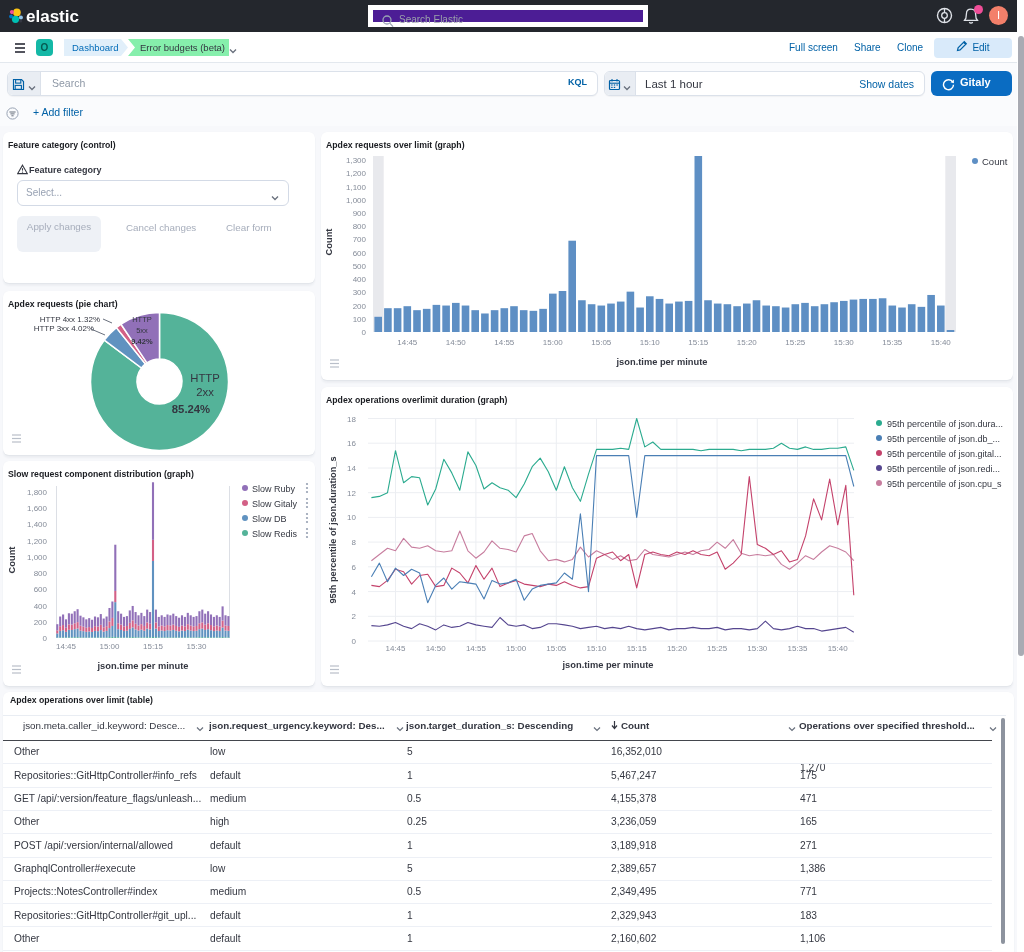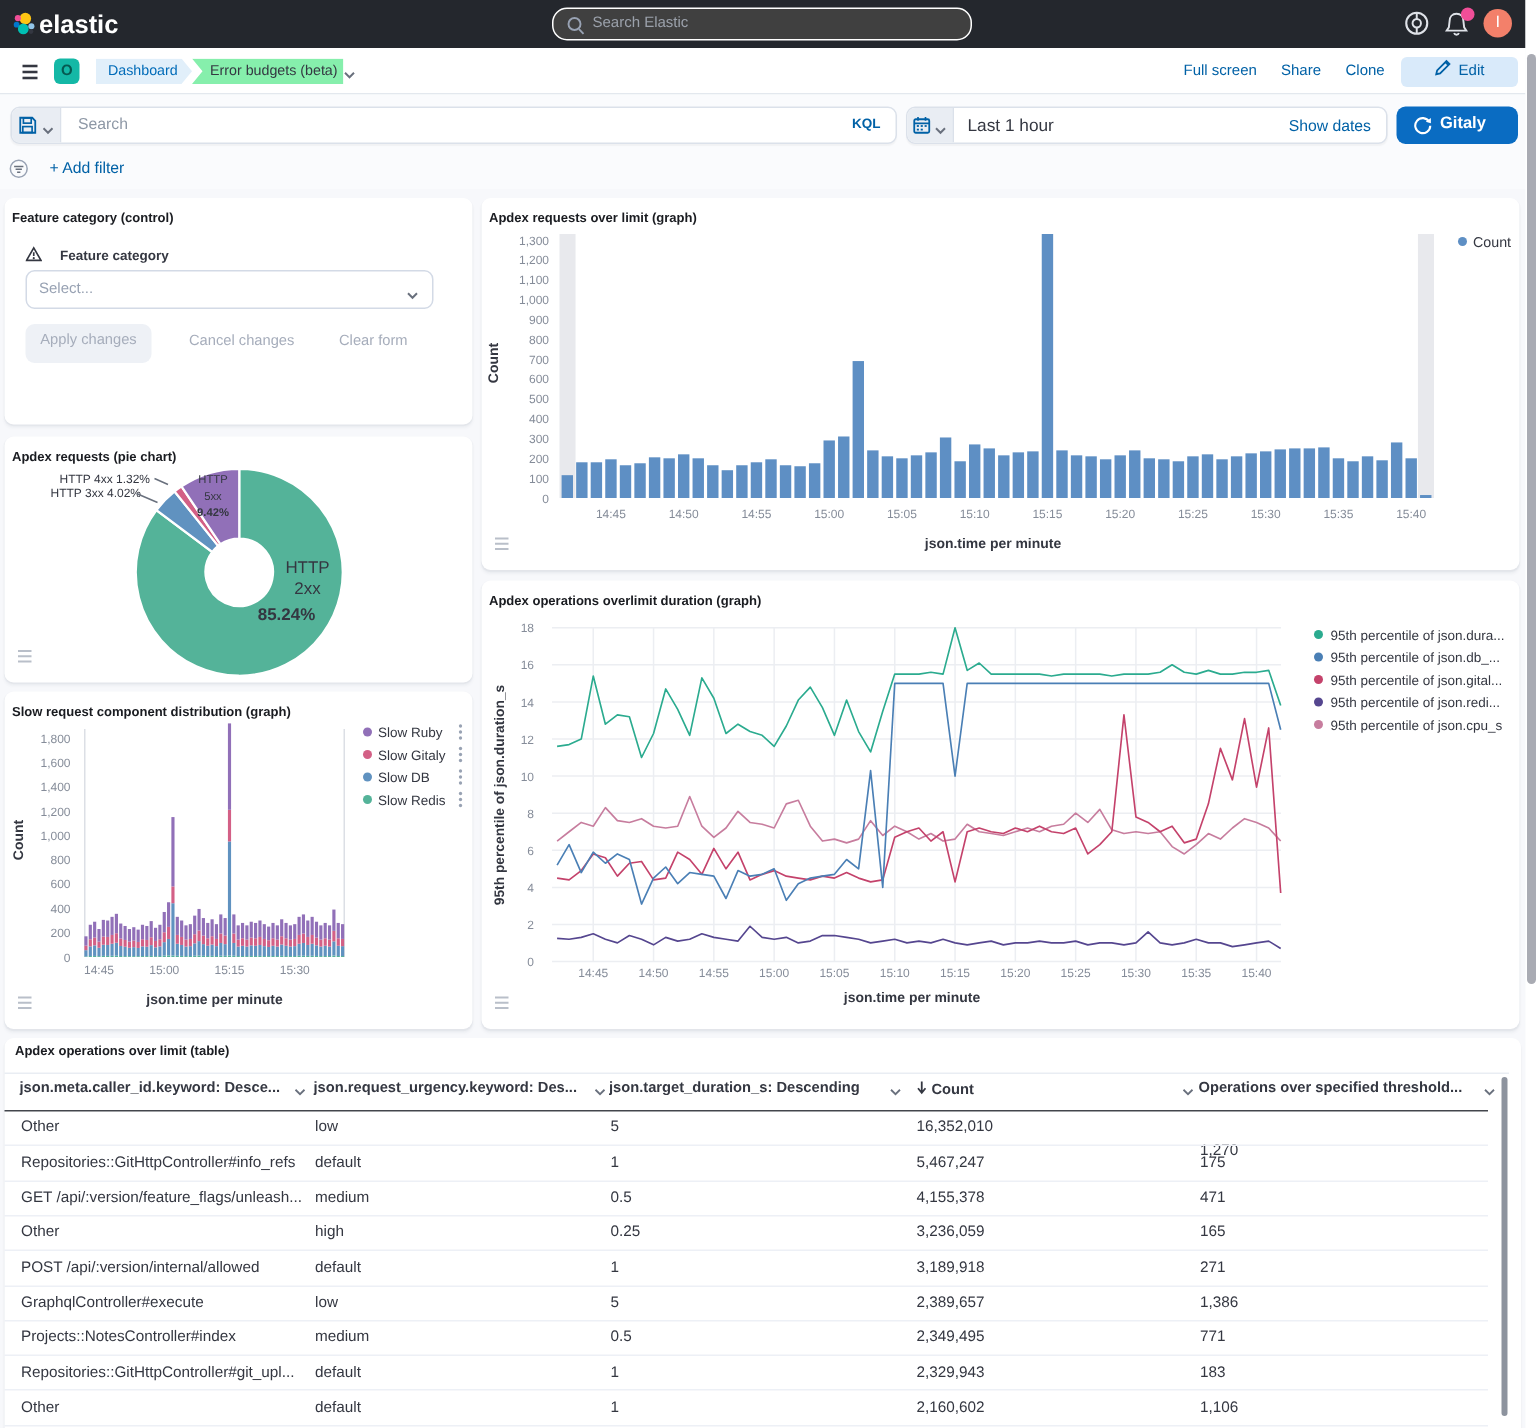--- a/index.html
+++ b/index.html
@@ -12,21 +12,21 @@
 <div class="hdr">
  <div style="position:absolute;left:7px;top:7px"><svg width="18" height="18" viewBox="0 0 30 30">
 <circle cx="16.5" cy="9" r="6.4" fill="#fec514"></circle>
 <circle cx="8.2" cy="8.5" r="3.4" fill="#f04e98"></circle>
 <circle cx="6.8" cy="15.8" r="3.2" fill="#07c"></circle>
 <circle cx="14.2" cy="20.5" r="6.0" fill="#00bfb3"></circle>
 <circle cx="23.2" cy="17.5" r="3.4" fill="#92c5e8"></circle>
 <circle cx="22.8" cy="23.4" r="2.6" fill="#343741"></circle>
 </svg></div>
  <div style="position:absolute;left:26px;top:7px;font-size:17px;font-weight:bold;color:#fff;letter-spacing:0px">elastic</div>
- <div style="position:absolute;left:368px;top:5px;width:280px;height:22px;background:#404040;border:1px solid #ffffff;border-radius:10px">
+ <div style="position:absolute;left:368px;top:5px;width:280px;height:22px;background:#4c1d95;border:5px solid #ffffff;border-radius:0">
    <span style="position:absolute;left:8px;top:4px"><svg width="14" height="14" viewBox="0 0 14 14">
           <circle cx="6" cy="6" r="4" fill="none" stroke="#98a2b3" stroke-width="1.3"></circle>
           <line x1="9" y1="9.4" x2="12" y2="12.6" stroke="#98a2b3" stroke-width="1.3"></line>
         </svg></span>
    <span style="position:absolute;left:26px;top:4px;font-size:10px;color:#9ba1ab">Search Elastic</span>
  </div>
  <div style="position:absolute;left:936px;top:7px"><svg width="17" height="17" viewBox="0 0 17 17">
         <circle cx="8.5" cy="8.5" r="7" fill="none" stroke="#dfe2e8" stroke-width="1.4"></circle>
         <circle cx="8.5" cy="8.5" r="2.8" fill="none" stroke="#dfe2e8" stroke-width="1.3"></circle>
         <line x1="8.5" y1="1.5" x2="8.5" y2="5.7" stroke="#dfe2e8" stroke-width="1.3"></line>
@@ -109,35 +109,35 @@
       <circle cx="6.5" cy="6.5" r="5.6" fill="none" stroke="#98a2b3" stroke-width="1"></circle>
       <g stroke="#69707d" stroke-width="1">
         <line x1="3.4" y1="5" x2="9.6" y2="5"></line>
         <line x1="4.4" y1="6.9" x2="8.6" y2="6.9"></line>
         <line x1="5.4" y1="8.8" x2="7.6" y2="8.8"></line>
       </g>
     </svg></div>
 <div style="position:absolute;left:33px;top:106px;font-size:10.5px;font-weight:500;color:#0061a6">+ Add filter</div>
 <div class="panel" style="left:3px;top:132px;width:312px;height:151px">
 <div class="ptitle">Feature category (control)</div>
-<div style="position:absolute;left:14px;top:32px;display:flex;align-items:center;gap:12px">
+<div style="position:absolute;left:14px;top:32px;display:flex;align-items:center;gap:1px">
       <svg width="11" height="11" viewBox="0 0 11 11">
         <path d="M5.5 1.2 L10.3 9.6 H0.7 Z" fill="none" stroke="#343741" stroke-width="1.1"></path>
         <line x1="5.5" y1="4.2" x2="5.5" y2="6.6" stroke="#343741" stroke-width="1.1"></line>
         <circle cx="5.5" cy="8.1" r="0.7" fill="#343741"></circle>
       </svg>
       <span style="font-size:9px;font-weight:bold;color:#343741">Feature category</span>
     </div>
 <div style="position:absolute;left:14px;top:48px;width:272px;height:26px;background:#fff;border:1px solid #d3dae6;border-radius:6px">
 <span style="position:absolute;left:8px;top:6px;font-size:10px;color:#98a2b3">Select...</span>
 <span style="position:absolute;right:8px;top:8px"><svg width="10" height="10" viewBox="0 0 10 10">
           <polyline points="2,3.5 5,6.5 8,3.5" fill="none" stroke="#69707d" stroke-width="1.3"></polyline>
         </svg></span>
     </div>
-<div style="position:absolute;left:14px;top:84px;width:84px;height:26px;background:#eef1f6;border-radius:6px;text-align:center;line-height:22px;font-size:9.8px;color:#a6adbb">Apply changes</div>
+<div style="position:absolute;left:14px;top:84px;width:84px;height:36px;background:#eef1f6;border-radius:6px;text-align:center;line-height:22px;font-size:9.8px;color:#a6adbb">Apply changes</div>
 <div style="position:absolute;left:123px;top:90px;font-size:9.8px;color:#a6adbb">Cancel changes</div>
 <div style="position:absolute;left:223px;top:90px;font-size:9.8px;color:#a6adbb">Clear form</div>
 </div>
 <div class="panel" style="left:3px;top:291px;width:312px;height:164px">
 <div class="ptitle">Apdex requests (pie chart)</div>
 <div style="position:absolute;left:5px;top:0"><svg width="307" height="164" viewBox="0 0 307 164" font-family="Liberation Sans, sans-serif">
         <path d="M151.50,21.50 A69.0,69.0 0 1 1 96.30,49.11 L133.50,77.00 A22.5,22.5 0 1 0 151.50,68.00 Z" fill="#54b399" stroke="#fff" stroke-width="1.5"></path>
         <path d="M96.30,49.11 A69.0,69.0 0 0 1 108.39,36.62 L137.44,72.93 A22.5,22.5 0 0 0 133.50,77.00 Z" fill="#6092c0" stroke="#fff" stroke-width="1.5"></path>
         <path d="M108.39,36.62 A69.0,69.0 0 0 1 113.00,33.24 L138.95,71.83 A22.5,22.5 0 0 0 137.44,72.93 Z" fill="#d36086" stroke="#fff" stroke-width="1.5"></path>
         <path d="M113.00,33.24 A69.0,69.0 0 0 1 151.50,21.50 L151.50,68.00 A22.5,22.5 0 0 0 138.95,71.83 Z" fill="#9170b8" stroke="#fff" stroke-width="1.5"></path>
@@ -631,21 +631,21 @@
         <g stroke="#b9bfc9" stroke-width="1.2">
           <line x1="4" y1="5" x2="13" y2="5"></line>
           <line x1="4" y1="8.5" x2="13" y2="8.5"></line>
           <line x1="4" y1="12" x2="13" y2="12"></line>
         </g>
       </svg></div>
 </div>
 <div class="panel" style="left:3px;top:692px;width:1011px;height:268px;border-bottom-left-radius:0;border-bottom-right-radius:0">
     <div style="position:absolute;left:7px;top:3px;font-size:8.7px;font-weight:bold;color:#1a1c21">Apdex operations over limit (table)</div>
     <div style="position:absolute;left:0;right:8px;top:23px;border-top:1px solid #e9edf3"></div>
-    <div style="position:absolute;left:10px;top:28px;width:178px;overflow:hidden;font-size:9.8px;font-weight:bold;color:#343741;white-space:nowrap">json.meta.caller_id.keyword: Desce...</div>
+    <div style="position:absolute;left:20px;top:28px;width:178px;overflow:hidden;font-size:9.8px;font-weight:normal;color:#343741;white-space:nowrap">json.meta.caller_id.keyword: Desce...</div>
     <div style="position:absolute;left:206px;top:28px;width:182px;overflow:hidden;font-size:9.8px;font-weight:bold;color:#343741;white-space:nowrap">json.request_urgency.keyword: Des...</div>
     <div style="position:absolute;left:403px;top:28px;width:196px;overflow:hidden;font-size:9.8px;font-weight:bold;color:#343741;white-space:nowrap">json.target_duration_s: Descending</div>
     <div style="position:absolute;left:607px;top:28px;width:60px;overflow:hidden;font-size:9.8px;font-weight:bold;color:#343741;white-space:nowrap"><svg width="9" height="10" viewBox="0 0 9 10" style="margin-right:2px;vertical-align:-1px">
         <path d="M4.5 1 v7 M2 5.5 l2.5 3 2.5-3" stroke="#343741" stroke-width="1.2" fill="none"></path>
       </svg>Count</div>
     <div style="position:absolute;left:796px;top:28px;width:186px;overflow:hidden;font-size:9.8px;font-weight:bold;color:#343741;white-space:nowrap">Operations over specified threshold...</div>
     <div style="position:absolute;left:192px;top:28px"><svg width="10" height="10" viewBox="0 0 10 10">
         <polyline points="2,3.5 5,6.5 8,3.5" fill="none" stroke="#69707d" stroke-width="1.2"></polyline>
       </svg></div>
     <div style="position:absolute;left:392px;top:28px"><svg width="10" height="10" viewBox="0 0 10 10">

